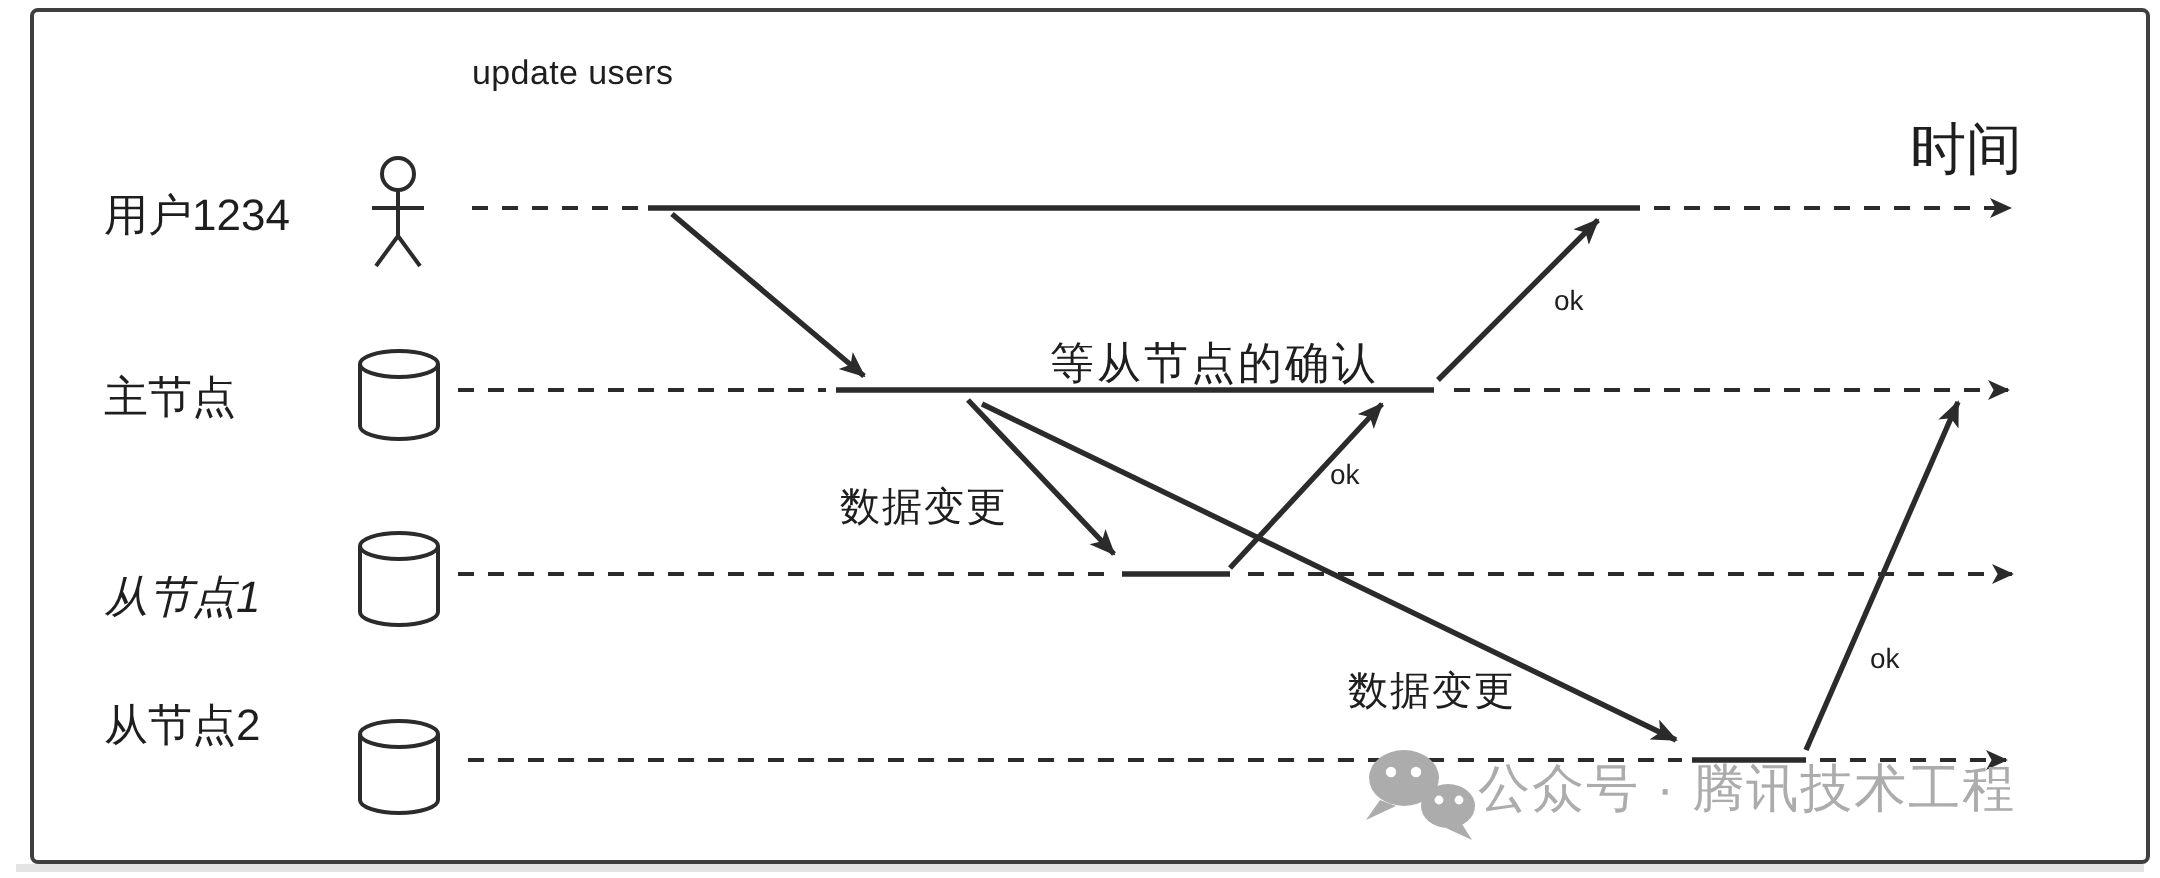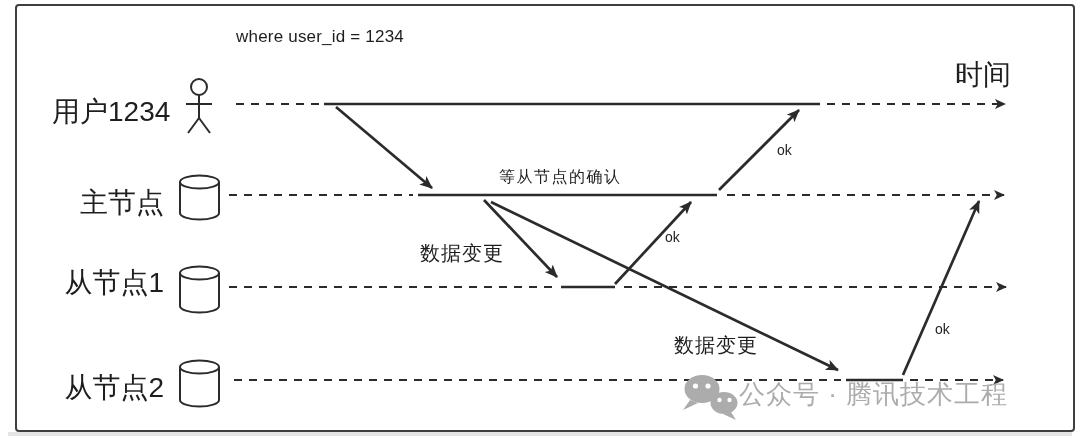--- a/index.html
+++ b/index.html
@@ -23,26 +23,26 @@
   .solid{stroke:var(--line,#2b2b2b);stroke-width:2.7;fill:none;}
   .msg{stroke:var(--line,#2b2b2b);stroke-width:2.7;fill:none;}
   .icon{stroke:var(--line,#2b2b2b);stroke-width:2;fill:#fff;}
   .ahead{fill:var(--line,#2b2b2b);stroke:none;}
   .wmicon{fill:var(--watermark,#acacac);stroke:none;}
   .wmeye{fill:#ffffff;stroke:none;}
 
   .txt{position:absolute;z-index:3;white-space:nowrap;}
   .query{left:236px;top:26px;font-size:17px;line-height:21.5px;letter-spacing:.2px;}
   .t-time{left:955px;top:56px;font-size:28px;}
-  .actor{width:112px;text-align:right;font-size:28px;}
+  .actor{width:112px;text-align:left;font-size:22px;}
   .a-user{left:52px;top:93px;}
   .a-master{left:52px;top:184px;}
-  .a-slave1{left:52px;top:264px;}
-  .a-slave2{left:52px;top:369px;}
-  .wait{left:499px;top:167px;font-size:16px;letter-spacing:1.5px;}
+  .a-slave1{left:52px;top:284px;font-style:italic;}
+  .a-slave2{left:52px;top:348px;}
+  .wait{left:525px;top:167px;font-size:22px;letter-spacing:1.5px;}
   .dc1{left:420px;top:240px;font-size:20px;letter-spacing:1px;}
   .dc2{left:674px;top:332px;font-size:20px;letter-spacing:1px;}
   .ok{font-size:14px;}
   .ok1{left:665px;top:229px;}
   .ok2{left:777px;top:142px;}
   .ok3{left:935px;top:321px;}
   .wm{left:739px;top:377px;font-size:26px;color:var(--watermark,#acacac);letter-spacing:1px;z-index:4;}
 </style>
 </head>
 <body>
@@ -118,21 +118,21 @@
     <circle class="wmeye" cx="695.5" cy="386" r="2.6"></circle>
     <circle class="wmeye" cx="708" cy="386" r="2.6"></circle>
     <ellipse class="wmicon" cx="724" cy="403" rx="13.5" ry="11"></ellipse>
     <polygon class="wmicon" points="731,412 736,420 723,414"></polygon>
     <circle class="wmeye" cx="719.5" cy="400" r="2.2"></circle>
     <circle class="wmeye" cx="729.5" cy="400" r="2.2"></circle>
   </g>
 </svg>
 
 <div class="txt query">
-  <div>where user_id = 1234</div>
+  <div>update users</div>
 </div>
 
 <div class="txt t-time">时间</div>
 
 <div class="txt actor a-user">用户1234</div>
 <div class="txt actor a-master">主节点</div>
 <div class="txt actor a-slave1">从节点1</div>
 <div class="txt actor a-slave2">从节点2</div>
 
 <div class="txt wait">等从节点的确认</div>

